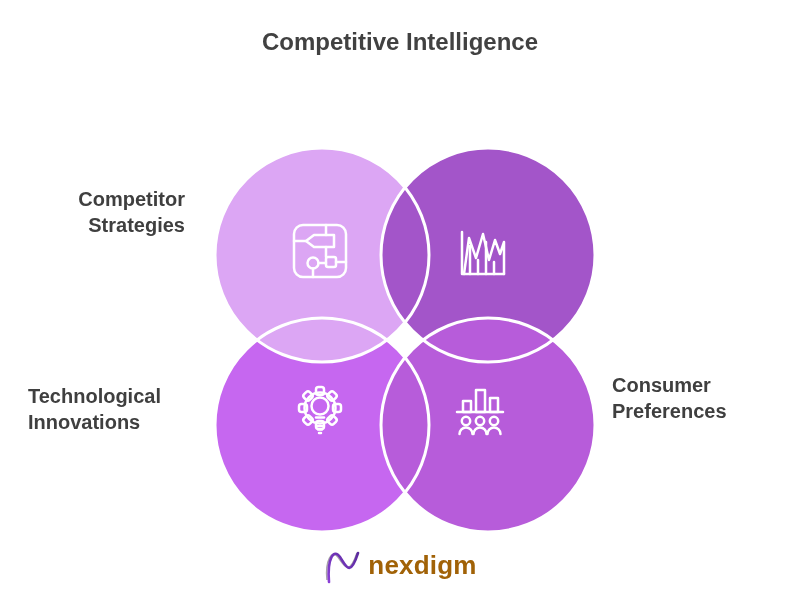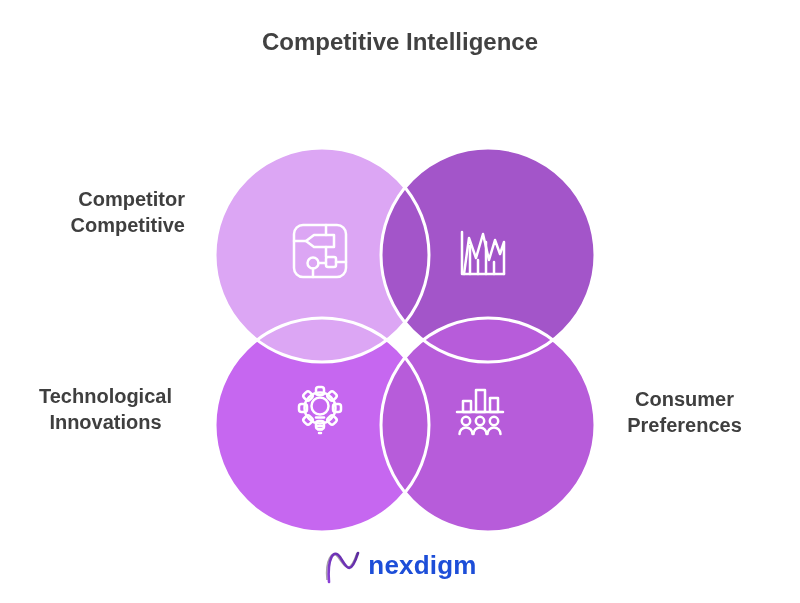--- a/index.html
+++ b/index.html
@@ -14,22 +14,22 @@
   .venn{position:absolute;left:0;top:0;width:800px;height:603px;}
   .icon{position:absolute;}
   .icon path,.icon rect,.icon circle,.icon polyline{
     fill:none;stroke:#fff;stroke-width:2.5;stroke-linecap:round;stroke-linejoin:round;
   }
   .qlabel{
     position:absolute;font-size:20px;line-height:26px;font-weight:bold;color:#3f3f3f;
   }
   .qlabel.tl{left:30px;top:186px;width:155px;text-align:right;}
   .qlabel.tr{left:612px;top:209px;width:175px;text-align:left;}
-  .qlabel.bl{left:28px;top:383px;width:155px;text-align:center;}
-  .qlabel.br{left:612px;top:386px;width:145px;text-align:center;}
+  .qlabel.bl{left:28px;top:383px;width:155px;text-align:left;}
+  .qlabel.br{left:612px;top:372px;width:145px;text-align:left;}
   .logo-row{
     position:absolute;left:0;top:544px;width:100%;
     display:flex;justify-content:center;align-items:center;gap:7px;
   }
   .logo-text{font-size:26px;font-weight:700;letter-spacing:.2px;}
 </style>
 </head>
 <body>
 
 <div class="page">
@@ -100,31 +100,31 @@
     <rect x="25" y="8" width="9" height="22"></rect>
     <rect x="39" y="16" width="8" height="14"></rect>
     <circle cx="15" cy="39" r="4.2"></circle>
     <circle cx="29" cy="39" r="4.2"></circle>
     <circle cx="43" cy="39" r="4.2"></circle>
     <path d="M8.5 52 a6.5 6.5 0 0 1 13 0"></path>
     <path d="M22.5 52 a6.5 6.5 0 0 1 13 0"></path>
     <path d="M36.5 52 a6.5 6.5 0 0 1 13 0"></path>
   </svg>
 
-  <div class="qlabel tl">Competitor Competitive</div>
+  <div class="qlabel tl">Competitor Strategies</div>
   <div class="qlabel bl">Technological Innovations</div>
   <div class="qlabel br">Consumer Preferences</div>
 
   <div class="logo-row">
     <svg width="38" height="42" viewBox="0 0 38 42">
       <defs>
         <linearGradient id="lg" x1="0" y1="1" x2="1" y2="0">
           <stop offset="0" stop-color="#8a3fd6"></stop>
           <stop offset="1" stop-color="#5b2b9e"></stop>
         </linearGradient>
       </defs>
       <path d="M4 36 C2 16 9 5 15 13 C21 21 26 33 34 9" fill="none" stroke-width="1.6" stroke="#a8a2aa"></path>
       <path d="M6 38 C4 14 11 4 17 13 C23 22 27 34 35 9" fill="none" stroke="url(#lg)" stroke-width="2.6" stroke-linecap="round"></path>
     </svg>
-    <span class="logo-text" style="color: #1d4ed8;">nexdigm</span>
+    <span class="logo-text" style="color: #a16207;">nexdigm</span>
   </div>
 
 </div>
 
 </body></html>

